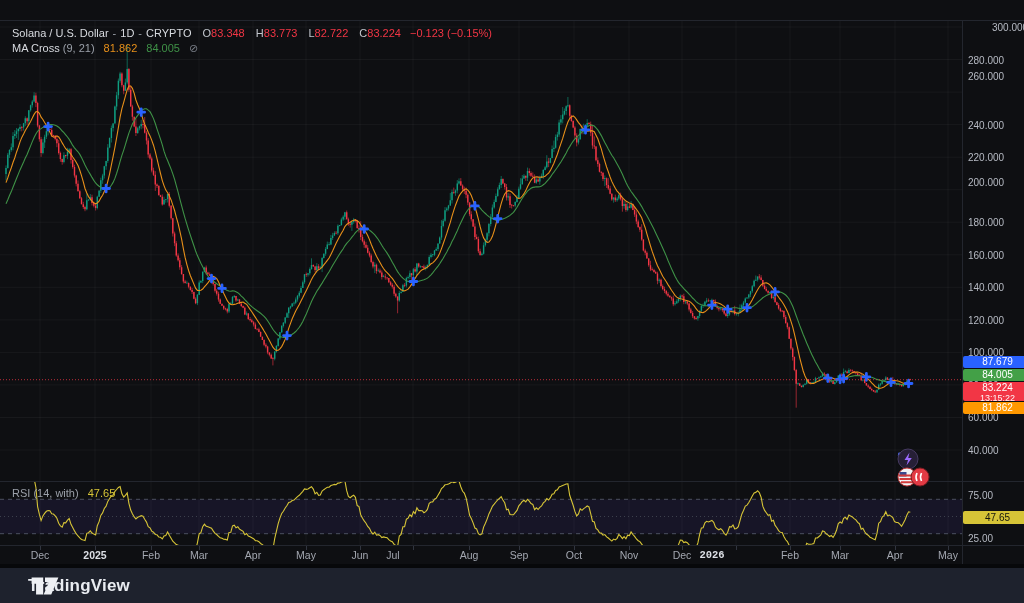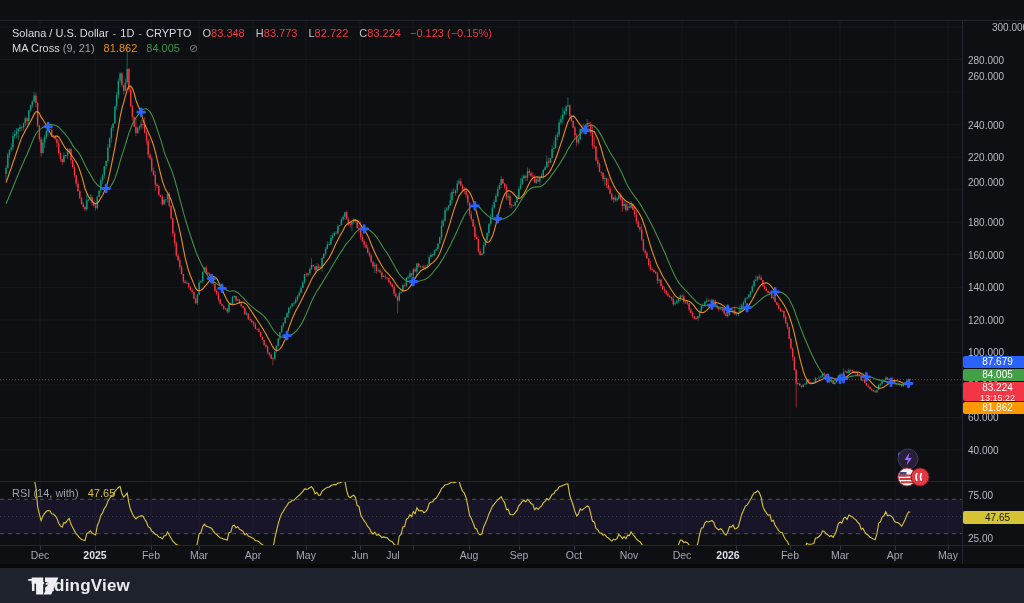--- a/index.html
+++ b/index.html
@@ -201,21 +201,21 @@
       <div class="ttick" style="left: 469px;">Aug</div>
       <div class="tmark" style="left: 519px;"></div>
       <div class="ttick" style="left: 519px;">Sep</div>
       <div class="tmark" style="left: 574px;"></div>
       <div class="ttick" style="left: 574px;">Oct</div>
       <div class="tmark" style="left: 629px;"></div>
       <div class="ttick" style="left: 629px;">Nov</div>
       <div class="tmark" style="left: 682px;"></div>
       <div class="ttick" style="left: 682px;">Dec</div>
       <div class="tmark" style="left: 736px;"></div>
-      <div class="ttick bold" style="left: 728px;">2026</div>
+      <div class="ttick bold" style="left: 712px; font-family: Liberation Mono, monospace;">2026</div>
       <div class="tmark" style="left: 790px;"></div>
       <div class="ttick" style="left: 790px;">Feb</div>
       <div class="tmark" style="left: 840px;"></div>
       <div class="ttick" style="left: 840px;">Mar</div>
       <div class="tmark" style="left: 895px;"></div>
       <div class="ttick" style="left: 895px;">Apr</div>
       <div class="tmark" style="left: 948px;"></div>
       <div class="ttick" style="left: 948px;">May</div>
     </div>
   <div id="rsi-axis">

